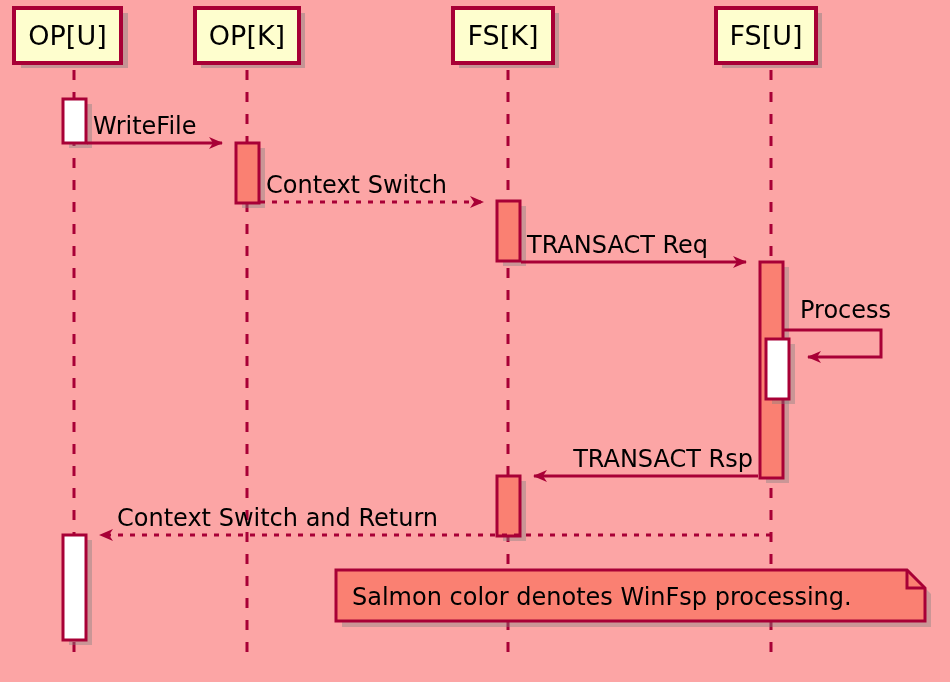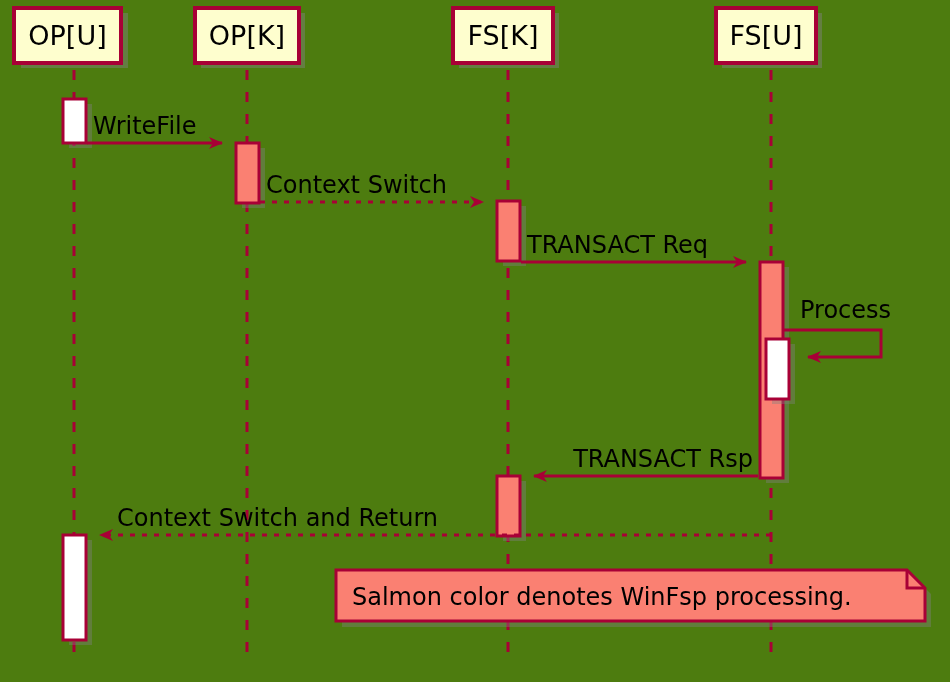--- a/index.html
+++ b/index.html
@@ -8,21 +8,21 @@
     background: #ffffff;
   }
   body {
     font-family: "DejaVu Sans", sans-serif;
   }
   #diagram-root {
     position: relative;
     width: 950px;
     height: 682px;
     overflow: hidden;
-    background: #4d7c0f;
+    background: #fca5a5;
   }
   #diagram-svg {
     position: absolute;
     left: 0;
     top: 0;
     width: 950px;
     height: 682px;
     display: block;
   }
   .pname {

